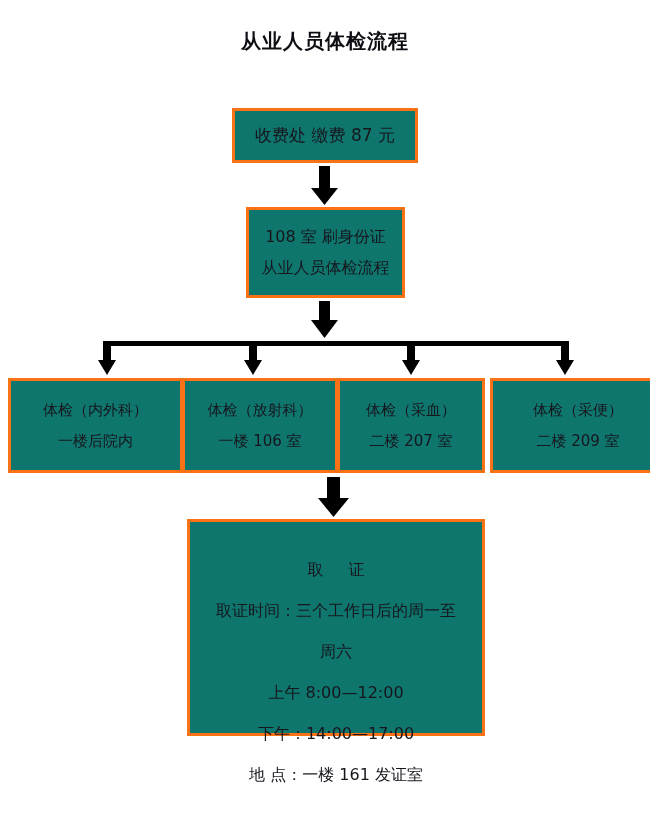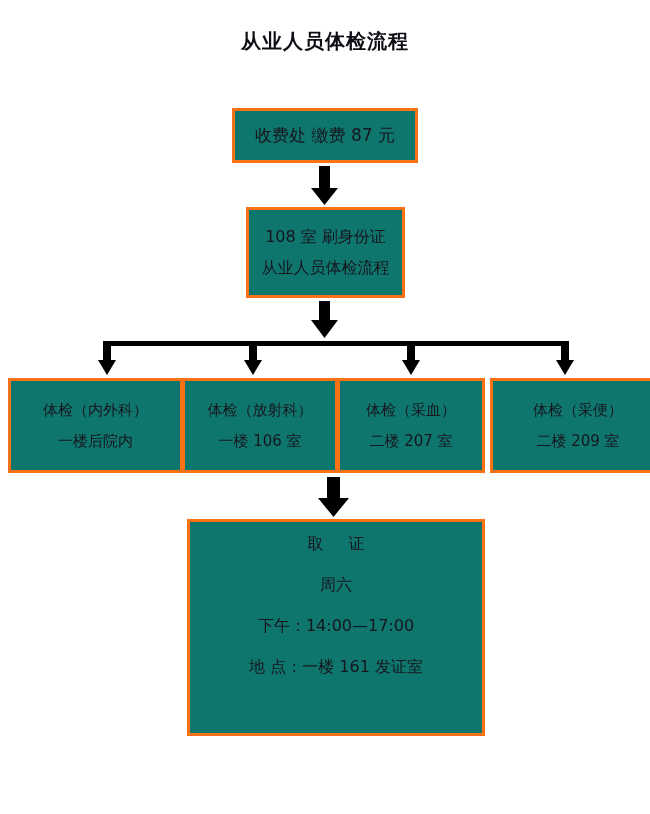--- a/index.html
+++ b/index.html
@@ -87,21 +87,21 @@
   #box-exam-3 { left: 490px; width: 176px; }
 
   
   #box-certificate {
     left: 187px;
     top: 519px;
     width: 298px;
     height: 217px;
     font-size: 16px;
     justify-content: flex-start;
-    padding-top: 2px;
+    padding-top: 28px;
   }
   #box-certificate .line { margin: 10px 0; }
   #box-certificate .line.heading { letter-spacing: 10px; padding-left: 10px; }
 
   
   #connectors {
     position: absolute;
     left: 0; top: 0;
     width: 650px;
     height: 814px;
@@ -176,18 +176,20 @@
     <span class="line">二楼 207 室</span>
   </div>
 
   <div class="node exam" id="box-exam-3">
     <span class="line">体检（采便）</span>
     <span class="line">二楼 209 室</span>
   </div>
 
   <div class="node" id="box-certificate">
     <span class="line heading">取 证</span>
+    <span class="line">取证时间：三个工作日后的周一至</span>
     <span class="line">周六</span>
+    <span class="line">上午 8:00—12:00</span>
     <span class="line">下午：14:00—17:00</span>
     <span class="line">地    点：一楼 161 发证室</span>
   </div>
 
 </div>
 
 </body></html>

